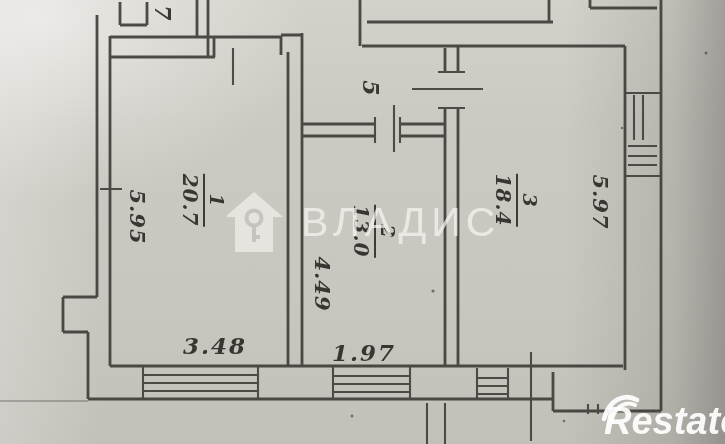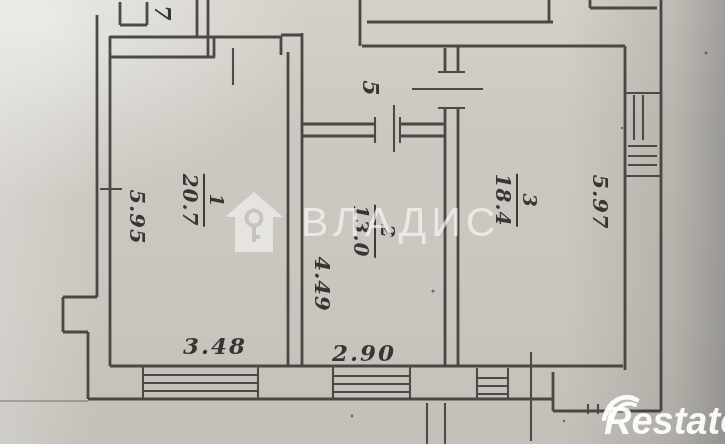--- a/index.html
+++ b/index.html
@@ -94,21 +94,21 @@
     <span class="fnum">3</span>
     <span class="fden">18.4</span>
   </div>
   <div class="lbl rot roomno" style="left:371px; top:88px;">5</div>
   <div class="lbl rot roomno" style="left:163px; top:13px;">7</div>
 
   <div class="lbl rot dim" style="left:137px; top:217px;">5.95</div>
   <div class="lbl rot dim" style="left:322px; top:284px;">4.49</div>
   <div class="lbl rot dim" style="left:600px; top:202px;">5.97</div>
   <div class="lbl up dimup" style="left:215px; top:345px;">3.48</div>
-  <div class="lbl up dimup" style="left:364px; top:352px;">2.90</div>
+  <div class="lbl up dimup" style="left:364px; top:352px;">1.97</div>
 
   <div class="wm-vladis">
     <svg width="58" height="62" viewBox="0 0 58 62">
       <path d="M27,1 L56,26 L46,26 L46,61 L8,61 L8,26 L-2,26 Z" fill="rgba(245,243,239,.66)" stroke="none"></path>
       <circle cx="27" cy="27" r="7.5" fill="none" stroke="#c7c4bd" stroke-width="4"></circle>
       <path d="M27,35 V51 M27,46 H33" fill="none" stroke="#c7c4bd" stroke-width="4"></path>
     </svg>
     <span class="wm-text">ВЛАДИС</span>
   </div>
 

